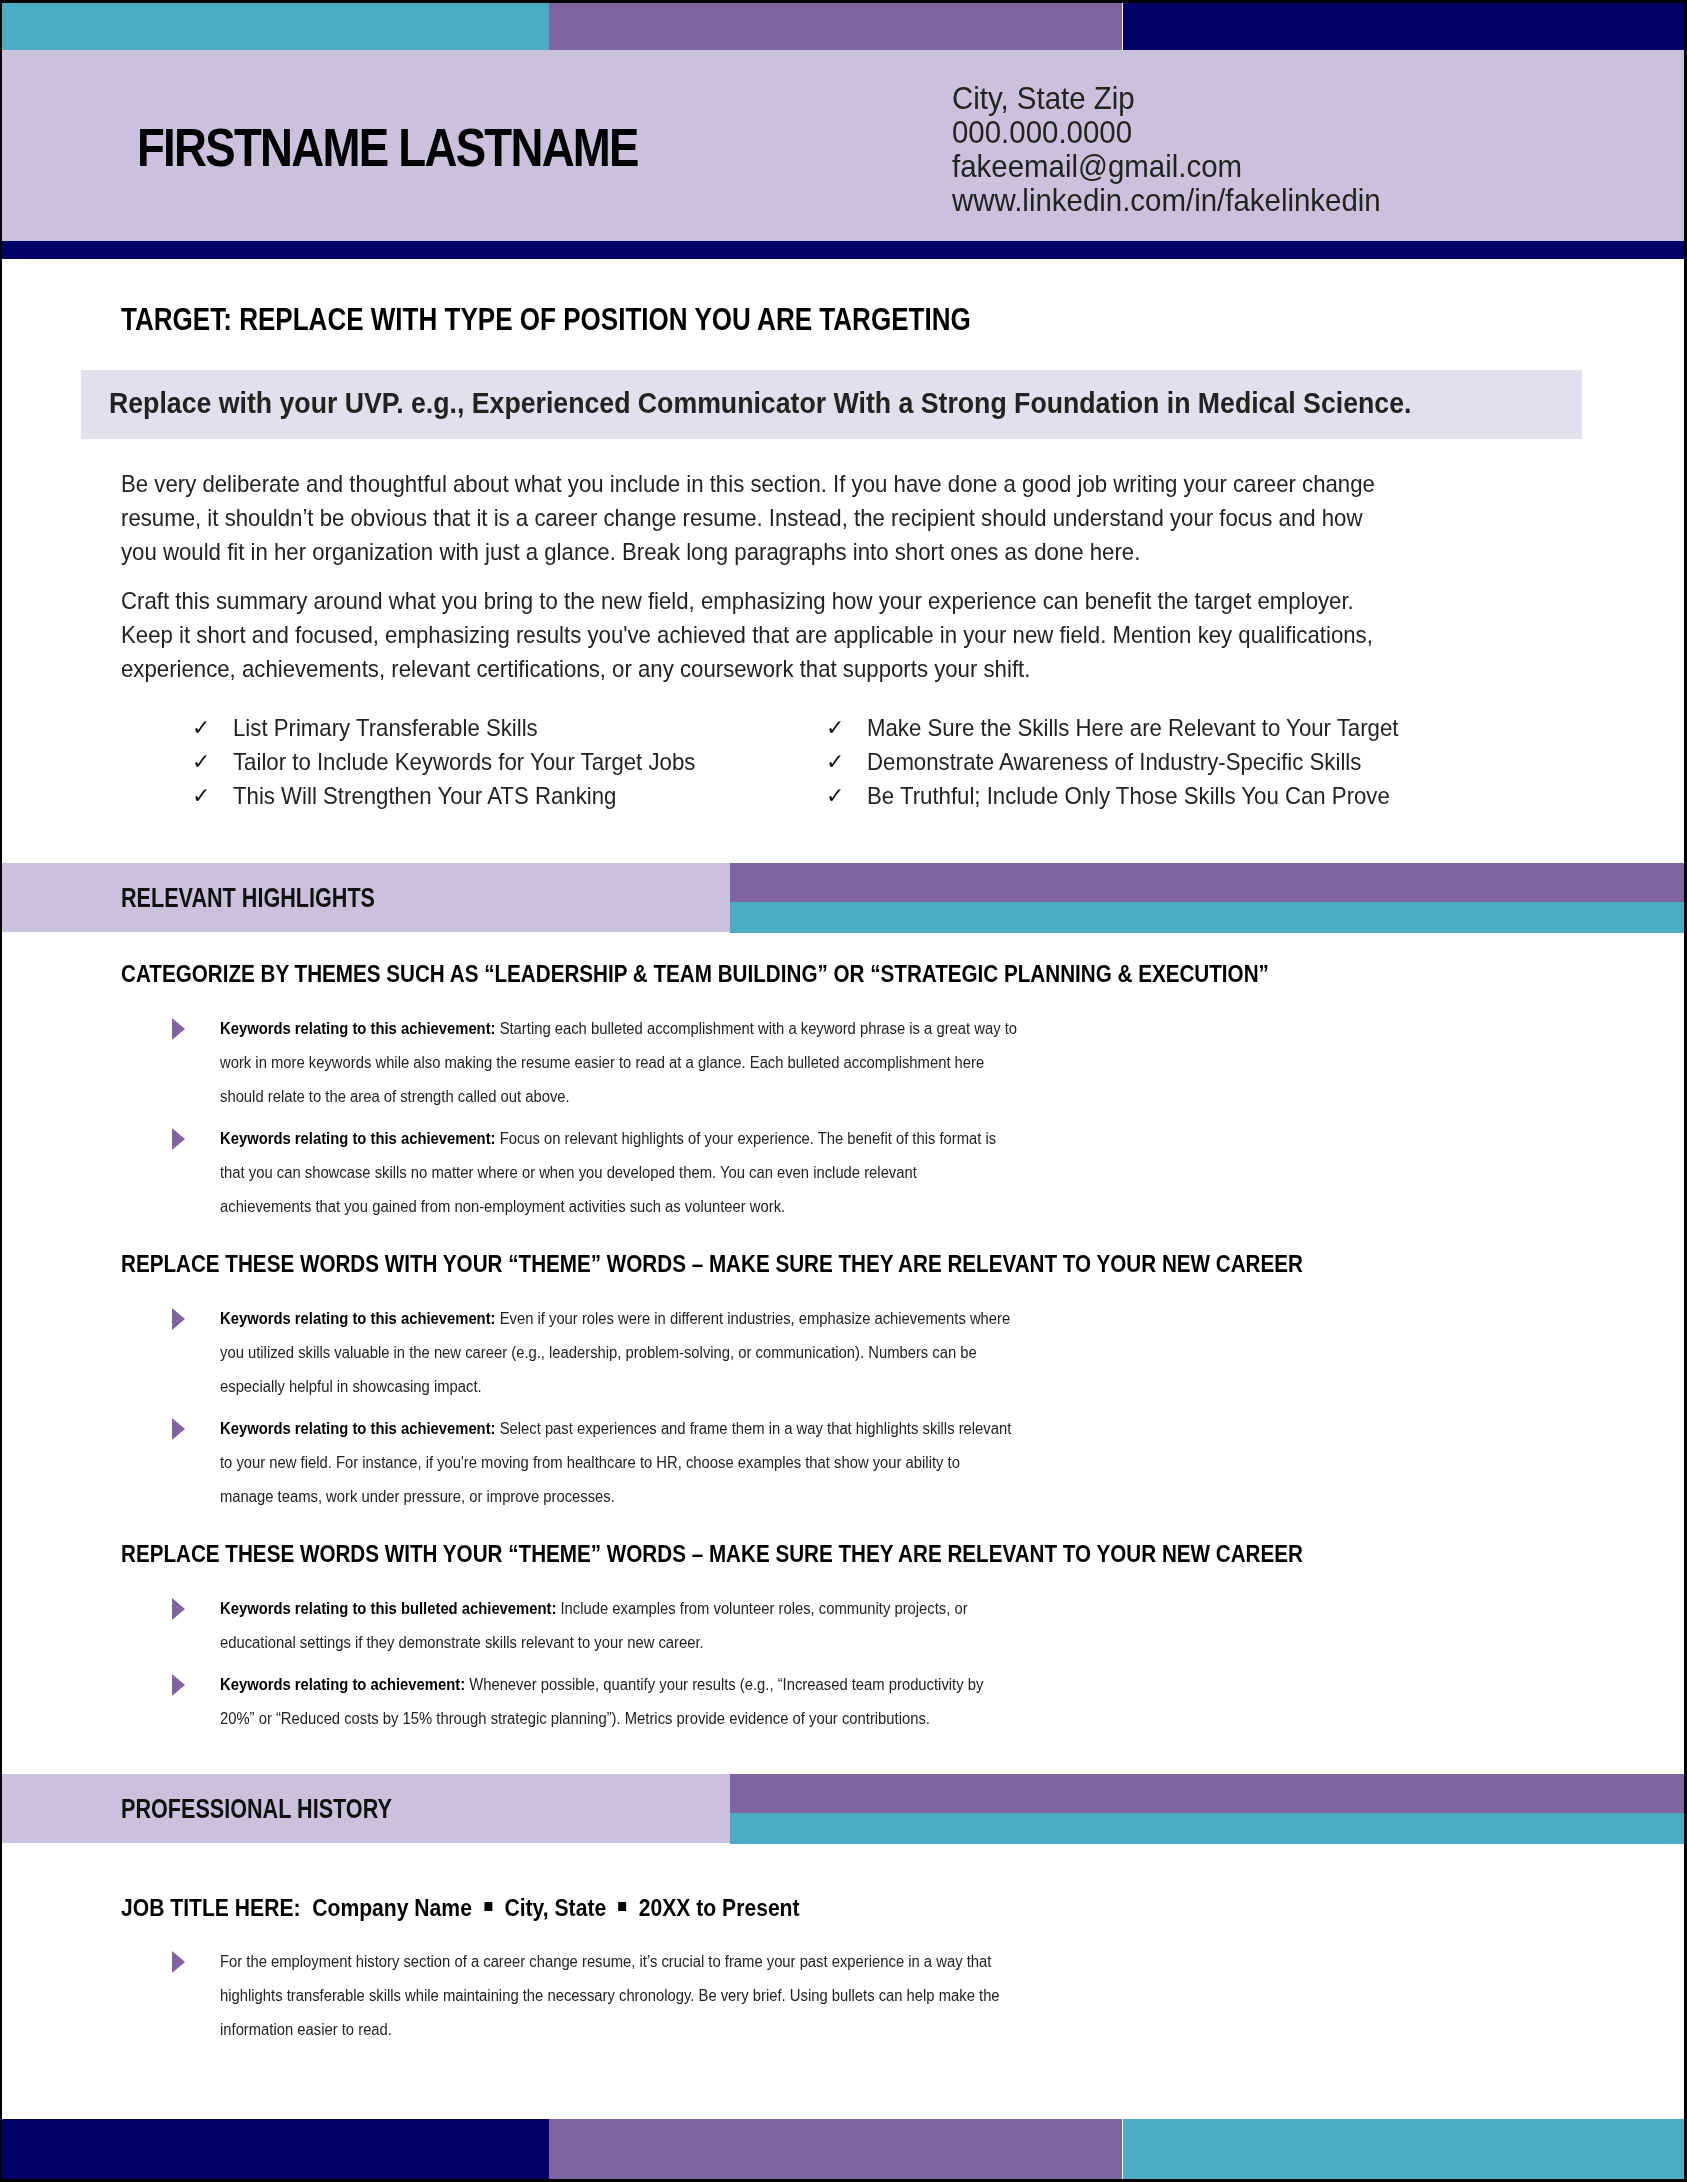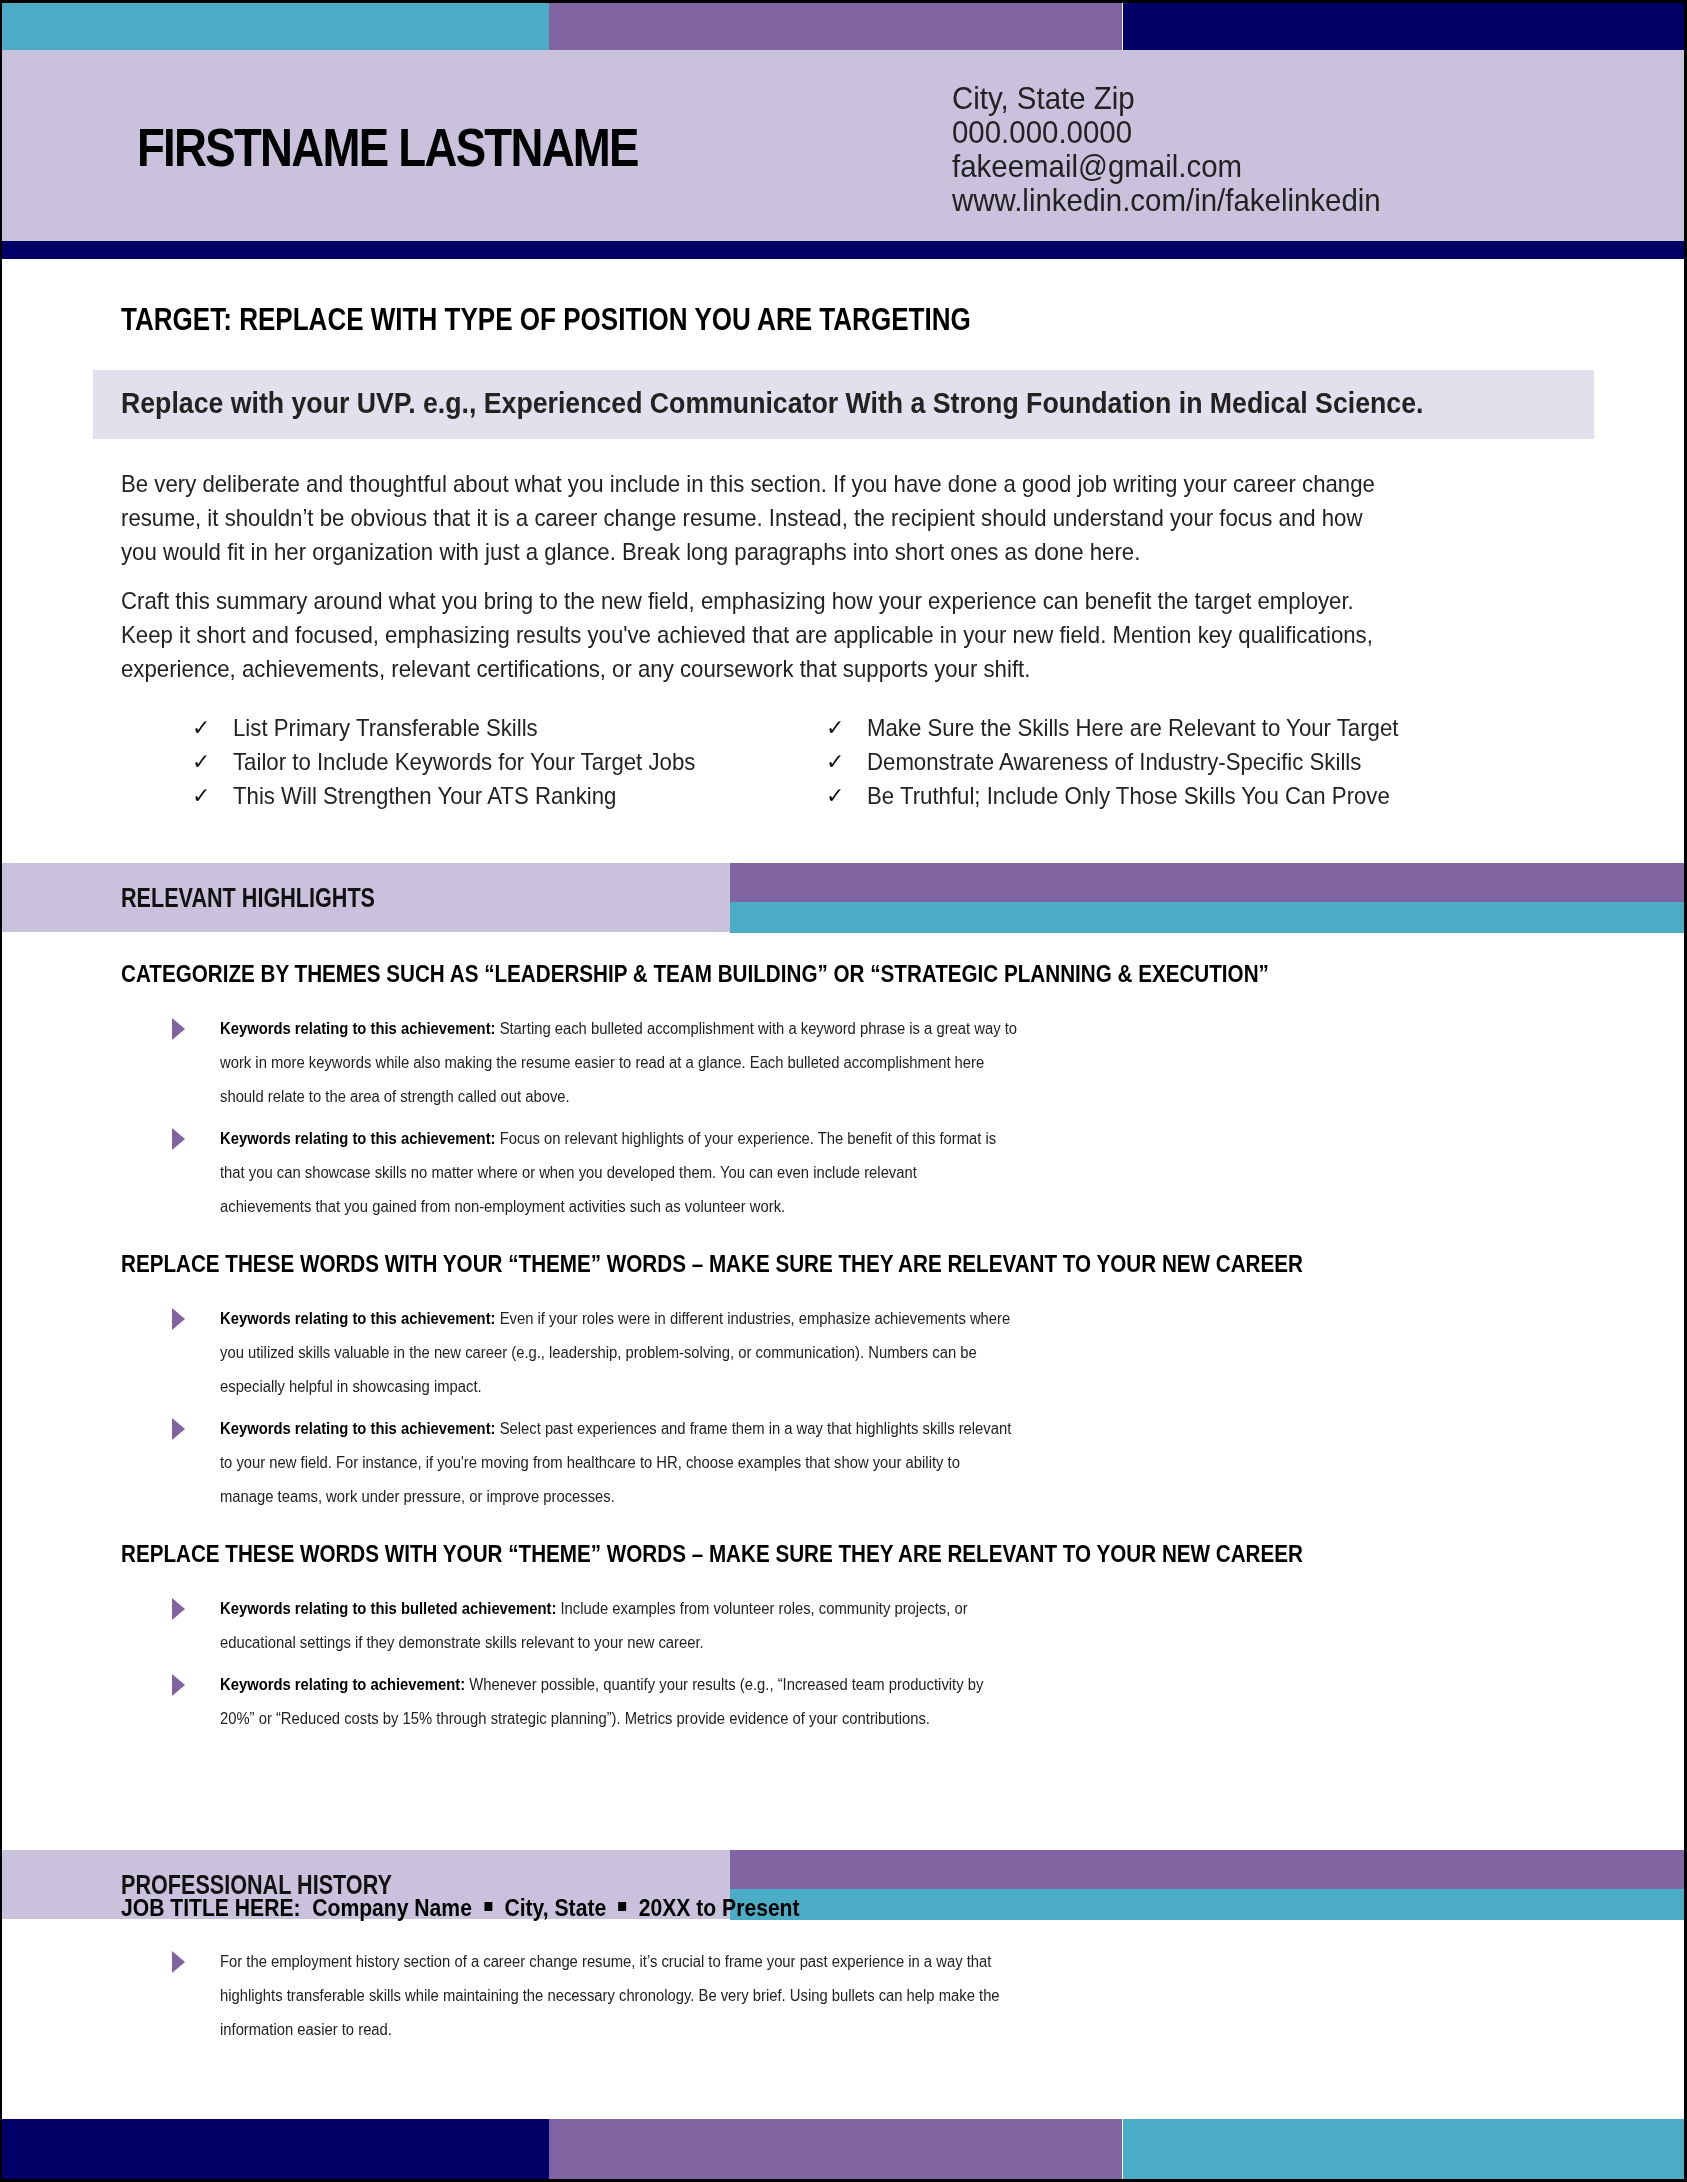--- a/index.html
+++ b/index.html
@@ -14,21 +14,21 @@
   .lav { background:#cac1dc; }
   .lav-light { background:#e4dfec; }
 
   .name { position:absolute; left:137px; top:117px; font-size:53px; font-weight:bold; letter-spacing:-2px;
           transform:scaleX(0.86); transform-origin:left center; color:#000; white-space:nowrap; }
   .contact { position:absolute; left:952px; top:81px; font-size:32px; line-height:34px; color:#222; }
   .contact div { white-space:nowrap; transform:scaleX(0.92); transform-origin:left center; }
 
   .target { position:absolute; left:121px; top:302px; font-size:31px; font-weight:bold; color:#000;
             white-space:nowrap; transform:scaleX(0.84); transform-origin:left center; }
-  .uvp { position:absolute; left:93px; top:370px; width:1501px; height:69px; }
+  .uvp { position:absolute; left:81px; top:370px; width:1501px; height:69px; }
   .uvp span { position:absolute; left:28px; top:17px; font-size:29px; font-weight:bold; color:#222;
               white-space:nowrap; transform:scaleX(0.92); transform-origin:left center; }
 
   .para { position:absolute; left:121px; width:1485px; font-size:24px; line-height:34px; color:#222; }
   .para .ln { white-space:nowrap; transform:scaleX(0.925); transform-origin:left center; display:block; }
 
   .checks { position:absolute; top:711px; font-size:24px; line-height:34px; color:#222; }
   .checks .row { position:relative; height:34px; white-space:nowrap; }
   .checks .ck { position:absolute; left:0; top:0; font-size:22px; color:#111; }
   .checks .tx { position:absolute; left:41px; top:0; transform:scaleX(0.925); transform-origin:left center; }
@@ -162,21 +162,21 @@
     <span class="ln"><b>Keywords relating to this bulleted achievement:</b><span> Include examples from volunteer roles, community projects, or</span></span>
     <span class="ln">educational settings if they demonstrate skills relevant to your new career.</span>
   </div>
   <div class="bullet">
     <span class="tri"></span>
     <span class="ln"><b>Keywords relating to achievement:</b><span> Whenever possible, quantify your results (e.g., “Increased team productivity by</span></span>
     <span class="ln">20%” or “Reduced costs by 15% through strategic planning”). Metrics provide evidence of your contributions.</span>
   </div>
 </div>
 
-<div class="sec-bar" style="top:1850px;">
+<div class="sec-bar" style="top:1774px;">
   <div class="l"></div>
   <div class="p"></div>
   <div class="c"></div>
   <div class="t">PROFESSIONAL HISTORY</div>
 </div>
 
 <div class="jobline">
   <span>JOB TITLE HERE:</span>&nbsp;
   <span>Company Name</span><span class="sq"></span><span>City, State</span><span class="sq"></span><span>20XX to Present</span>
 </div>

